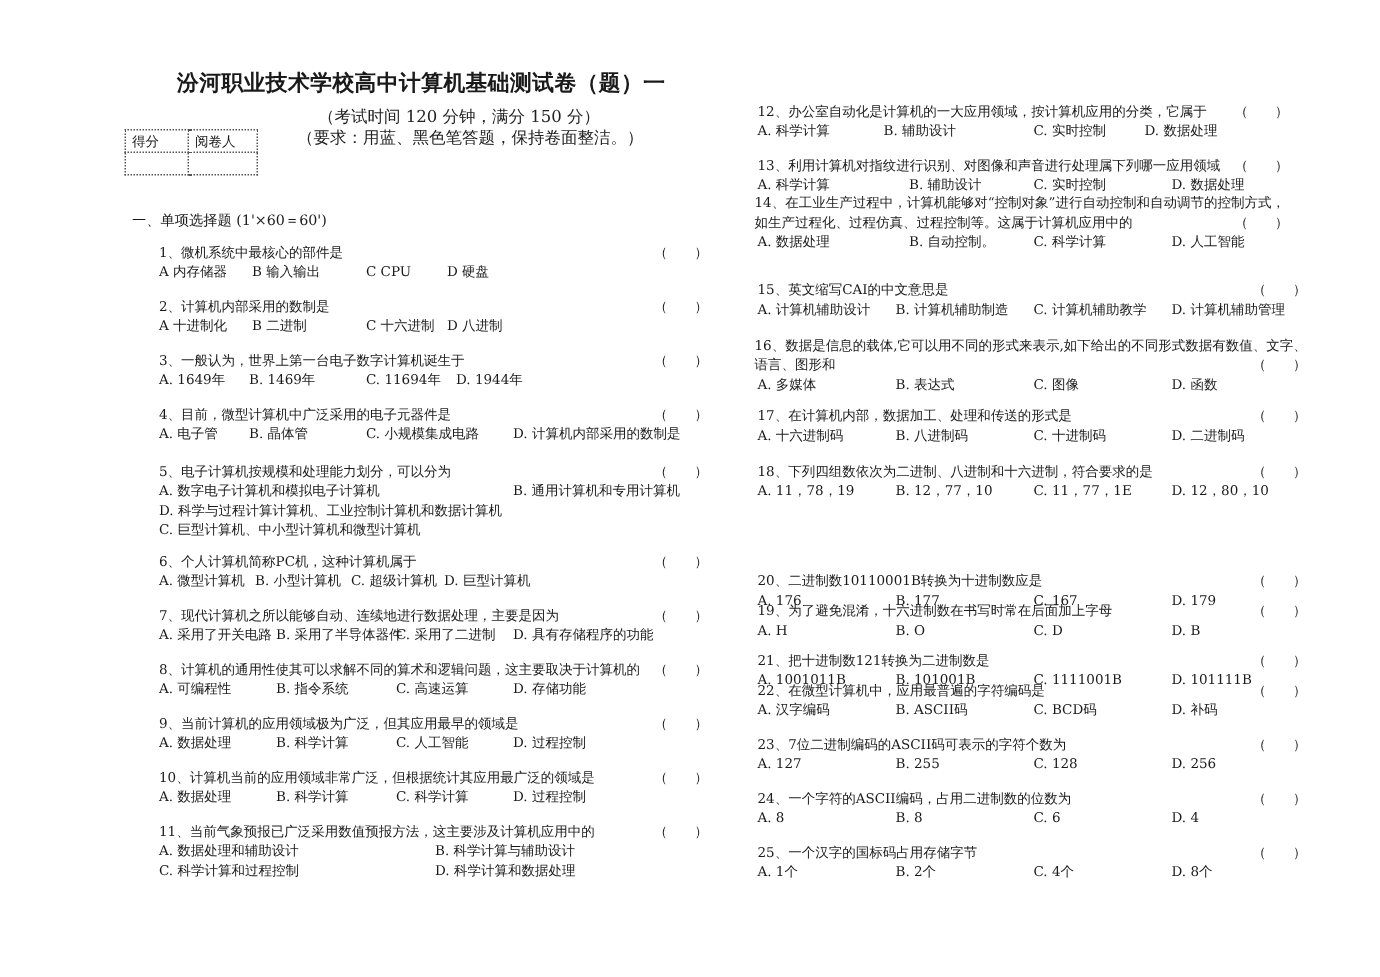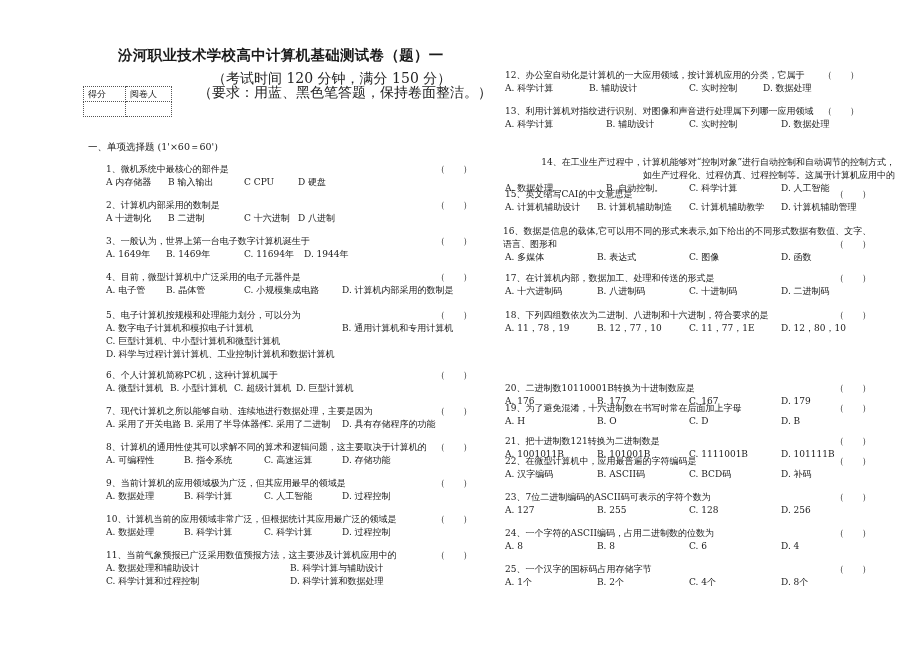--- a/index.html
+++ b/index.html
@@ -7,21 +7,21 @@
     width: 920px; height: 651px; position: relative; overflow: hidden;
     font-family: "DejaVu Serif", "Liberation Serif", serif;
     color: #1a1a1a;
   }
   .page { position: absolute; left: 0; top: 0; width: 920px; height: 651px; }
   .title {
     position: absolute; left: 118px; top: 46px; width: 340px;
     font-family: "DejaVu Sans", "Liberation Sans", sans-serif;
     font-size: 14.5px; font-weight: bold; letter-spacing: 0.3px; white-space: nowrap;
   }
-  .subtitle { position: absolute; font-size: 14px; white-space: nowrap; color: #222; }
+  .subtitle { position: absolute; font-size: 11px; white-space: nowrap; color: #222; }
   .sub1 { left: 212px; top: 70px; }
   .sub2 { left: 198px; top: 84px; }
   table.score {
     position: absolute; left: 83px; top: 86px; border-collapse: collapse;
   }
   table.score td {
     border: 1px dotted #555; font-size: 9px; height: 14px; padding: 0 4px; text-align: left;
   }
   table.score td.c1 { width: 33px; }
   table.score td.c2 { width: 37px; }
@@ -98,24 +98,24 @@
     </span>
   </div>
 
   <div class="q" style="left:106px; top:309px; width:360px;">
     <span class="stem"><span>5、电子计算机按规模和处理能力划分，可以分为</span><span class="paren" style="left:330px">（　　）</span></span>
     <span class="opts">
       <span style="left:0">A. 数字电子计算机和模拟电子计算机</span>
       <span style="left:236px">B. 通用计算机和专用计算机</span>
     </span>
     <span class="row2">
+      <span style="left:0">D. 科学与过程计算计算机、工业控制计算机和数据计算机</span>
+    </span>
+    <span class="row2">
       <span style="left:0">C. 巨型计算机、中小型计算机和微型计算机</span>
-    </span>
-    <span class="row2">
-      <span style="left:0">D. 科学与过程计算计算机、工业控制计算机和数据计算机</span>
     </span>
   </div>
 
   <div class="q" style="left:106px; top:369px; width:355px;">
     <span class="stem"><span>6、个人计算机简称PC机，这种计算机属于</span><span class="paren" style="left:330px">（　　）</span></span>
     <span class="opts">
       <span style="left:0">A. 微型计算机</span>
       <span style="left:64px">B. 小型计算机</span>
       <span style="left:128px">C. 超级计算机</span>
       <span style="left:190px">D. 巨型计算机</span>
@@ -187,21 +187,21 @@
   <div class="q" style="left:505px; top:105px; width:390px;">
     <span class="stem"><span>13、利用计算机对指纹进行识别、对图像和声音进行处理属下列哪一应用领域</span><span class="paren" style="left:318px">（　　）</span></span>
     <span class="opts">
       <span style="left:0">A. 科学计算</span>
       <span style="left:101px">B. 辅助设计</span>
       <span style="left:184px">C. 实时控制</span>
       <span style="left:276px">D. 数据处理</span>
     </span>
   </div>
 
-  <div class="q" style="left:503px; top:156px; width:392px;text-align:right;">
+  <div class="q" style="left:503px; top:130px; width:392px;">
     <span class="stem"><span>14、在工业生产过程中，计算机能够对“控制对象”进行自动控制和自动调节的控制方式，</span></span>
     <span class="stem"><span>如生产过程化、过程仿真、过程控制等。这属于计算机应用中的</span><span class="paren" style="left:320px">（　　）</span></span>
     <span class="opts">
       <span style="left:2px">A. 数据处理</span>
       <span style="left:103px">B. 自动控制。</span>
       <span style="left:186px">C. 科学计算</span>
       <span style="left:278px">D. 人工智能</span>
     </span>
   </div>
 

